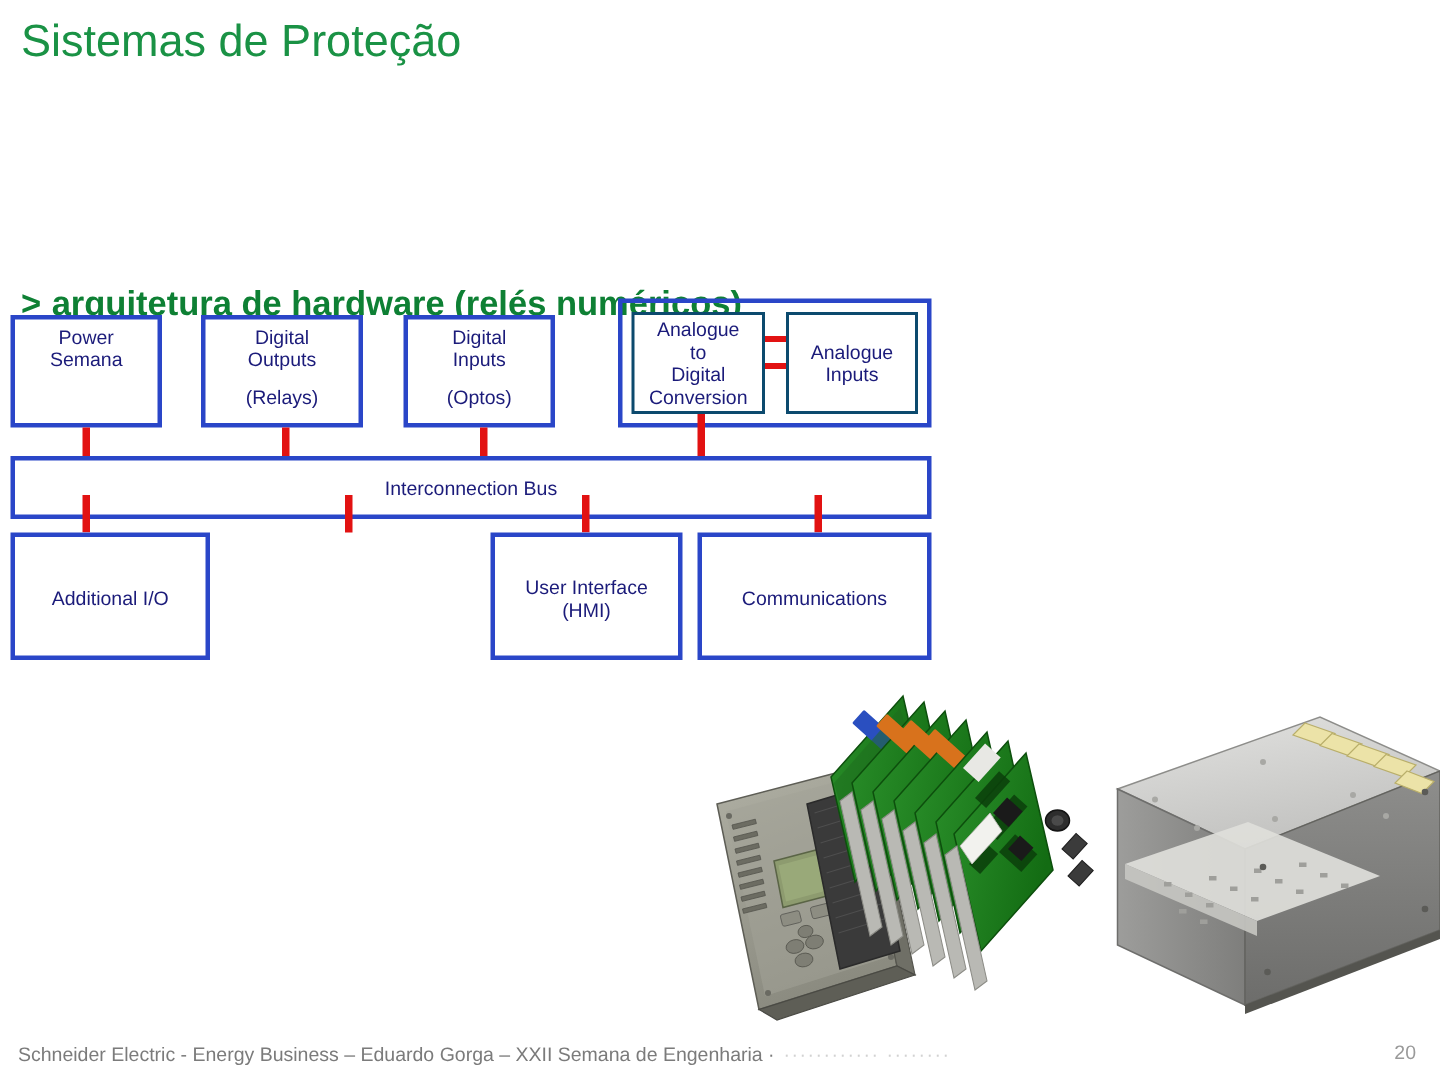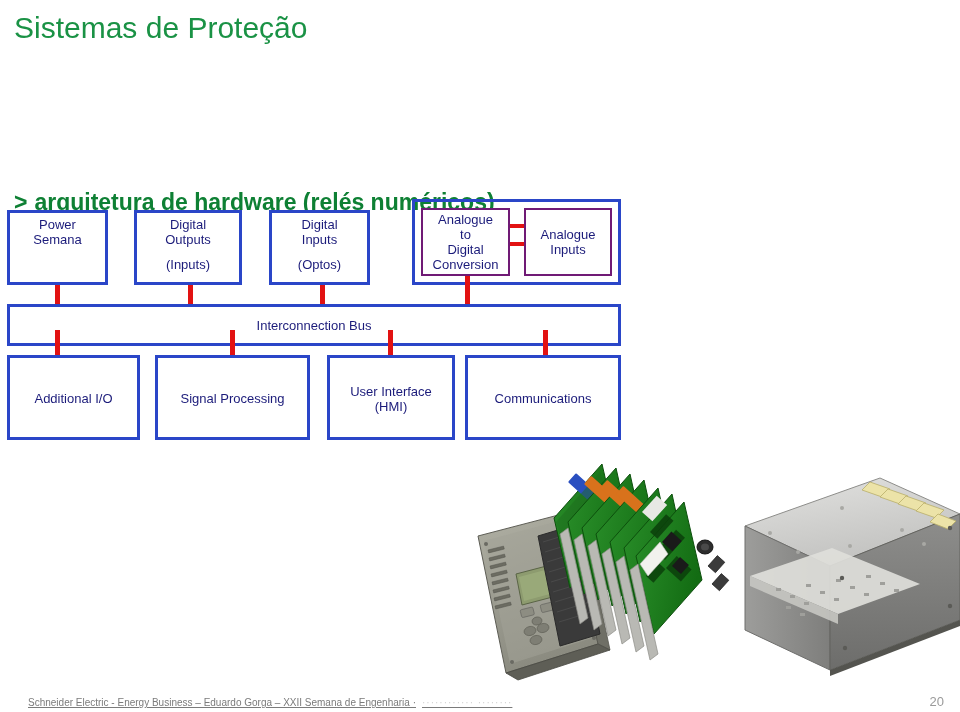--- a/index.html
+++ b/index.html
@@ -78,21 +78,21 @@
   }
   .dgm-outer {
     position: absolute;
     box-sizing: border-box;
     border: 3px solid #2a46c8;
     background: transparent;
   }
   .dgm-inner {
     position: absolute;
     box-sizing: border-box;
-    border: 2px solid #701a75;
+    border: 2px solid #0c4a6e;
     background: #ffffff;
     color: #1b1b7a;
     font-size: 13px;
     line-height: 15px;
     text-align: center;
     display: flex;
     justify-content: center;
     align-items: center;
   }
   .dgm-bus {
@@ -124,27 +124,26 @@
     left: 450px;
     top: 448px;
     width: 510px;
     height: 252px;
   }
   #relay-art svg { display: block; }
 
   
   #slide-footer {
     position: absolute;
-    left: 28px;
+    left: 12px;
     top: 697px;
-    font-size: 10px;
+    font-size: 13px;
     line-height: 12px;
     color: #7b7b7b;
     white-space: nowrap;
-    text-decoration: underline;
   }
   #slide-footer .faded-tail {
     color: #d2d2d2;
     margin-left: 6px;
     letter-spacing: 1px;
   }
   #slide-number {
     position: absolute;
     right: 16px;
     top: 694px;
@@ -164,21 +163,21 @@
 <div id="hw-diagram">
 
   <div class="dgm-box" style="left:7px;  top:20px;  width:101px; height:75px;">
     <div>Power</div>
     <div>Semana</div>
   </div>
 
   <div class="dgm-box" style="left:134px; top:20px; width:108px; height:75px;">
     <div>Digital</div>
     <div>Outputs</div>
-    <div class="sub-line">(Inputs)</div>
+    <div class="sub-line">(Relays)</div>
   </div>
 
   <div class="dgm-box" style="left:269px; top:20px; width:101px; height:75px;">
     <div>Digital</div>
     <div>Inputs</div>
     <div class="sub-line">(Optos)</div>
   </div>
 
   <div class="dgm-outer" style="left:412px; top:9px; width:209px; height:86px;"></div>
 
@@ -212,23 +211,20 @@
 
   <div class="conn-v" style="left:55px;  top:140px; height:25px;"></div>
   <div class="conn-v" style="left:230px; top:140px; height:25px;"></div>
   <div class="conn-v" style="left:388px; top:140px; height:25px;"></div>
   <div class="conn-v" style="left:543px; top:140px; height:25px;"></div>
 
   <div class="dgm-box centered" style="left:7px;   top:165px; width:133px; height:85px;">
     <div>Additional I/O</div>
   </div>
 
-  <div class="dgm-box centered" style="left:155px; top:165px; width:155px; height:85px;">
-    <div>Signal Processing</div>
-  </div>
 
   <div class="dgm-box centered" style="left:327px; top:165px; width:128px; height:85px;">
     <div>
       <div>User Interface</div>
       <div>(HMI)</div>
     </div>
   </div>
 
   <div class="dgm-box centered" style="left:465px; top:165px; width:156px; height:85px;">
     <div>Communications</div>

